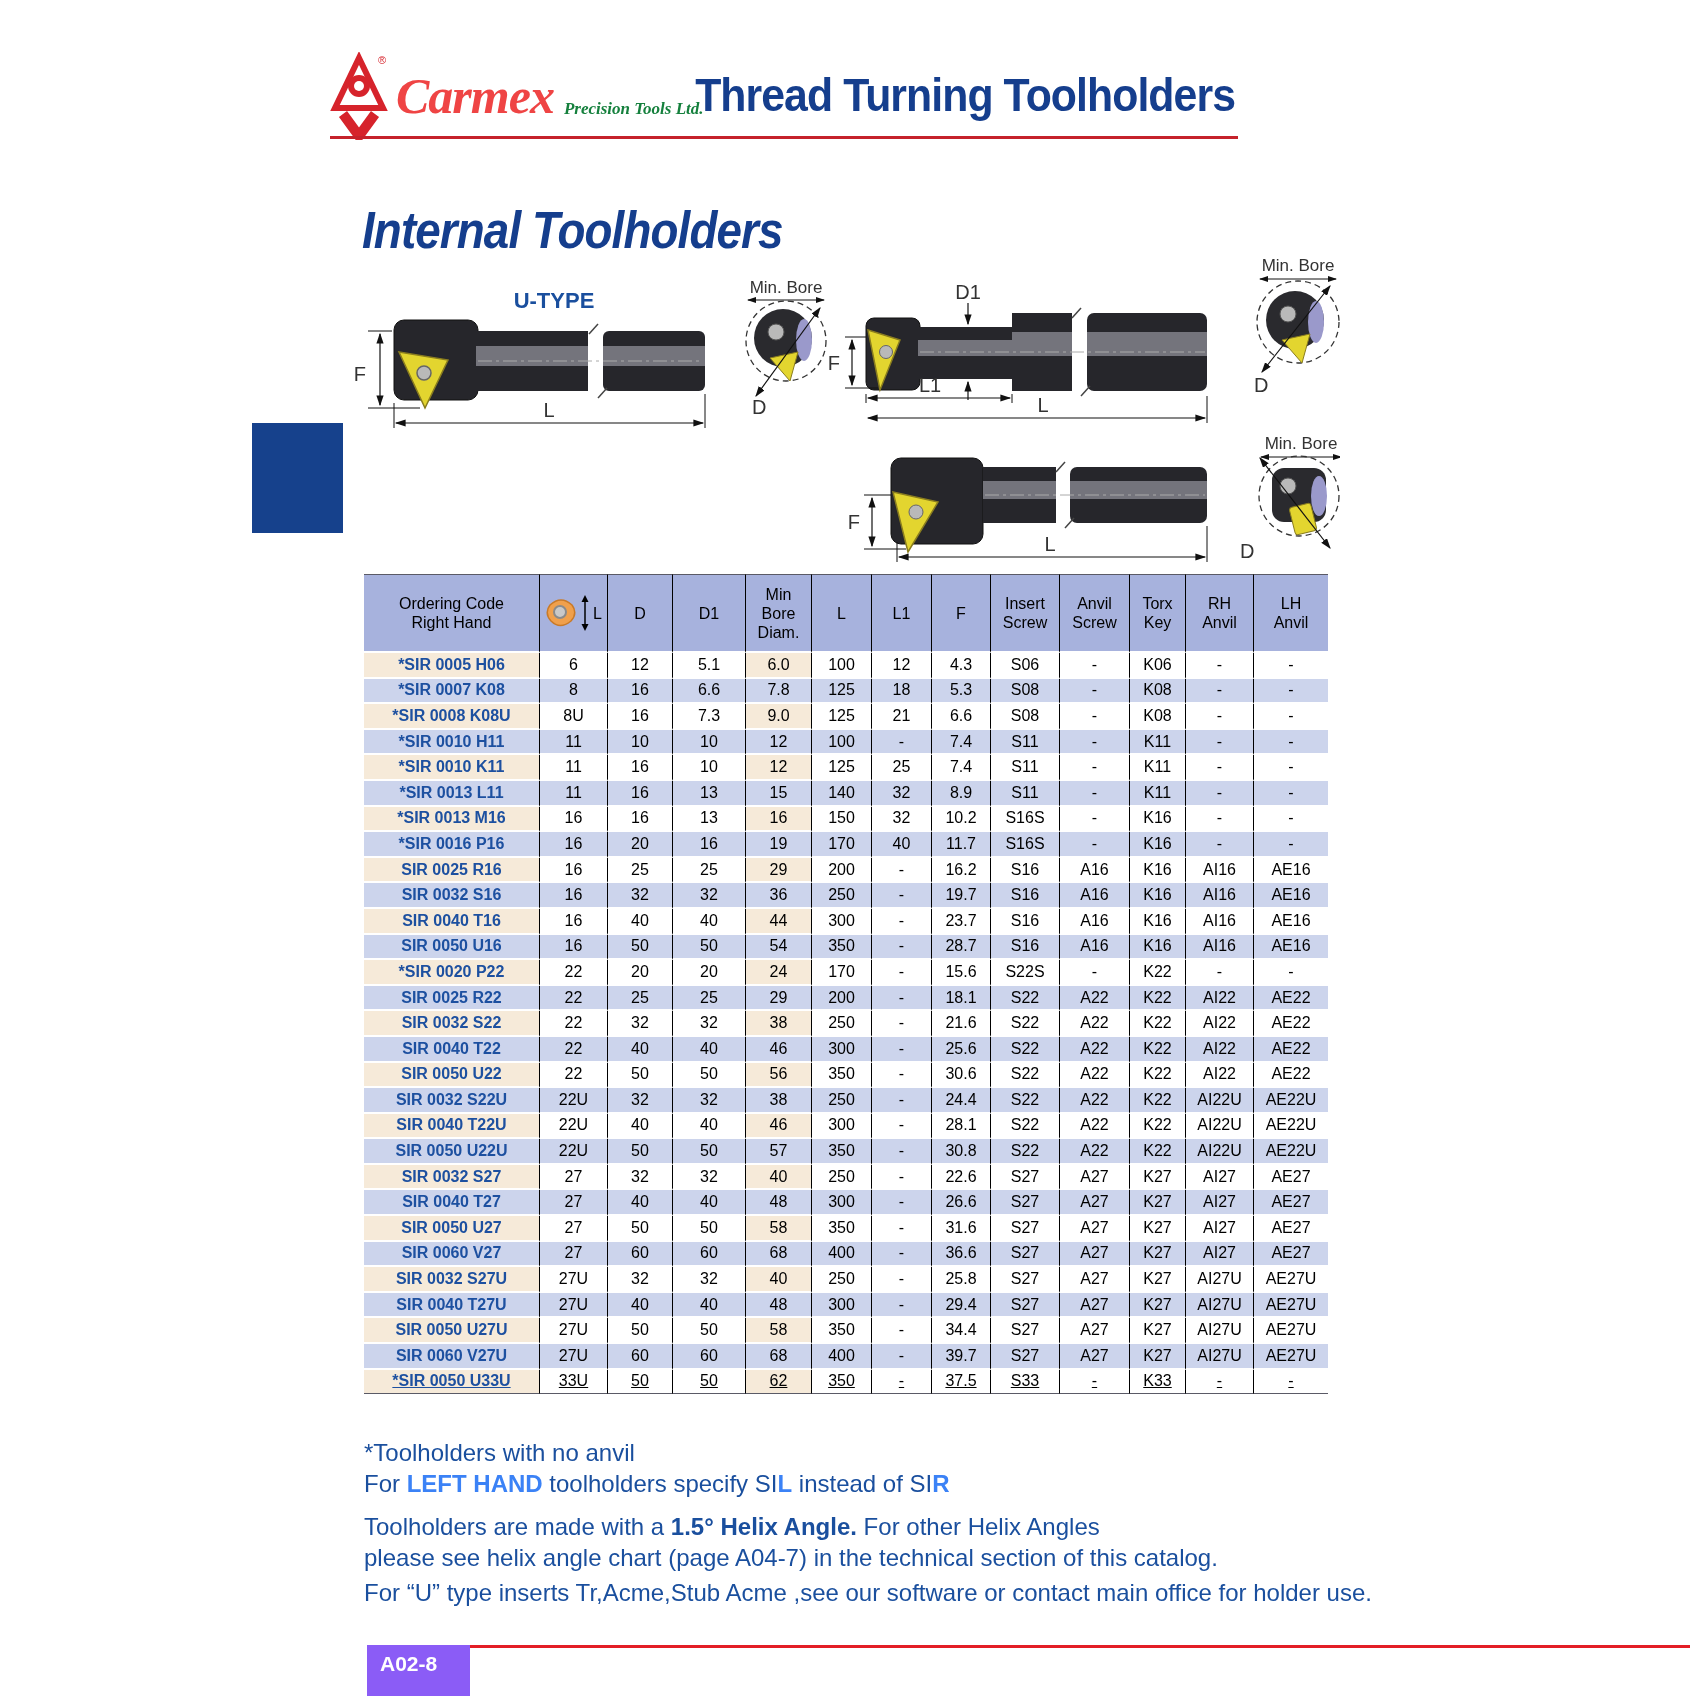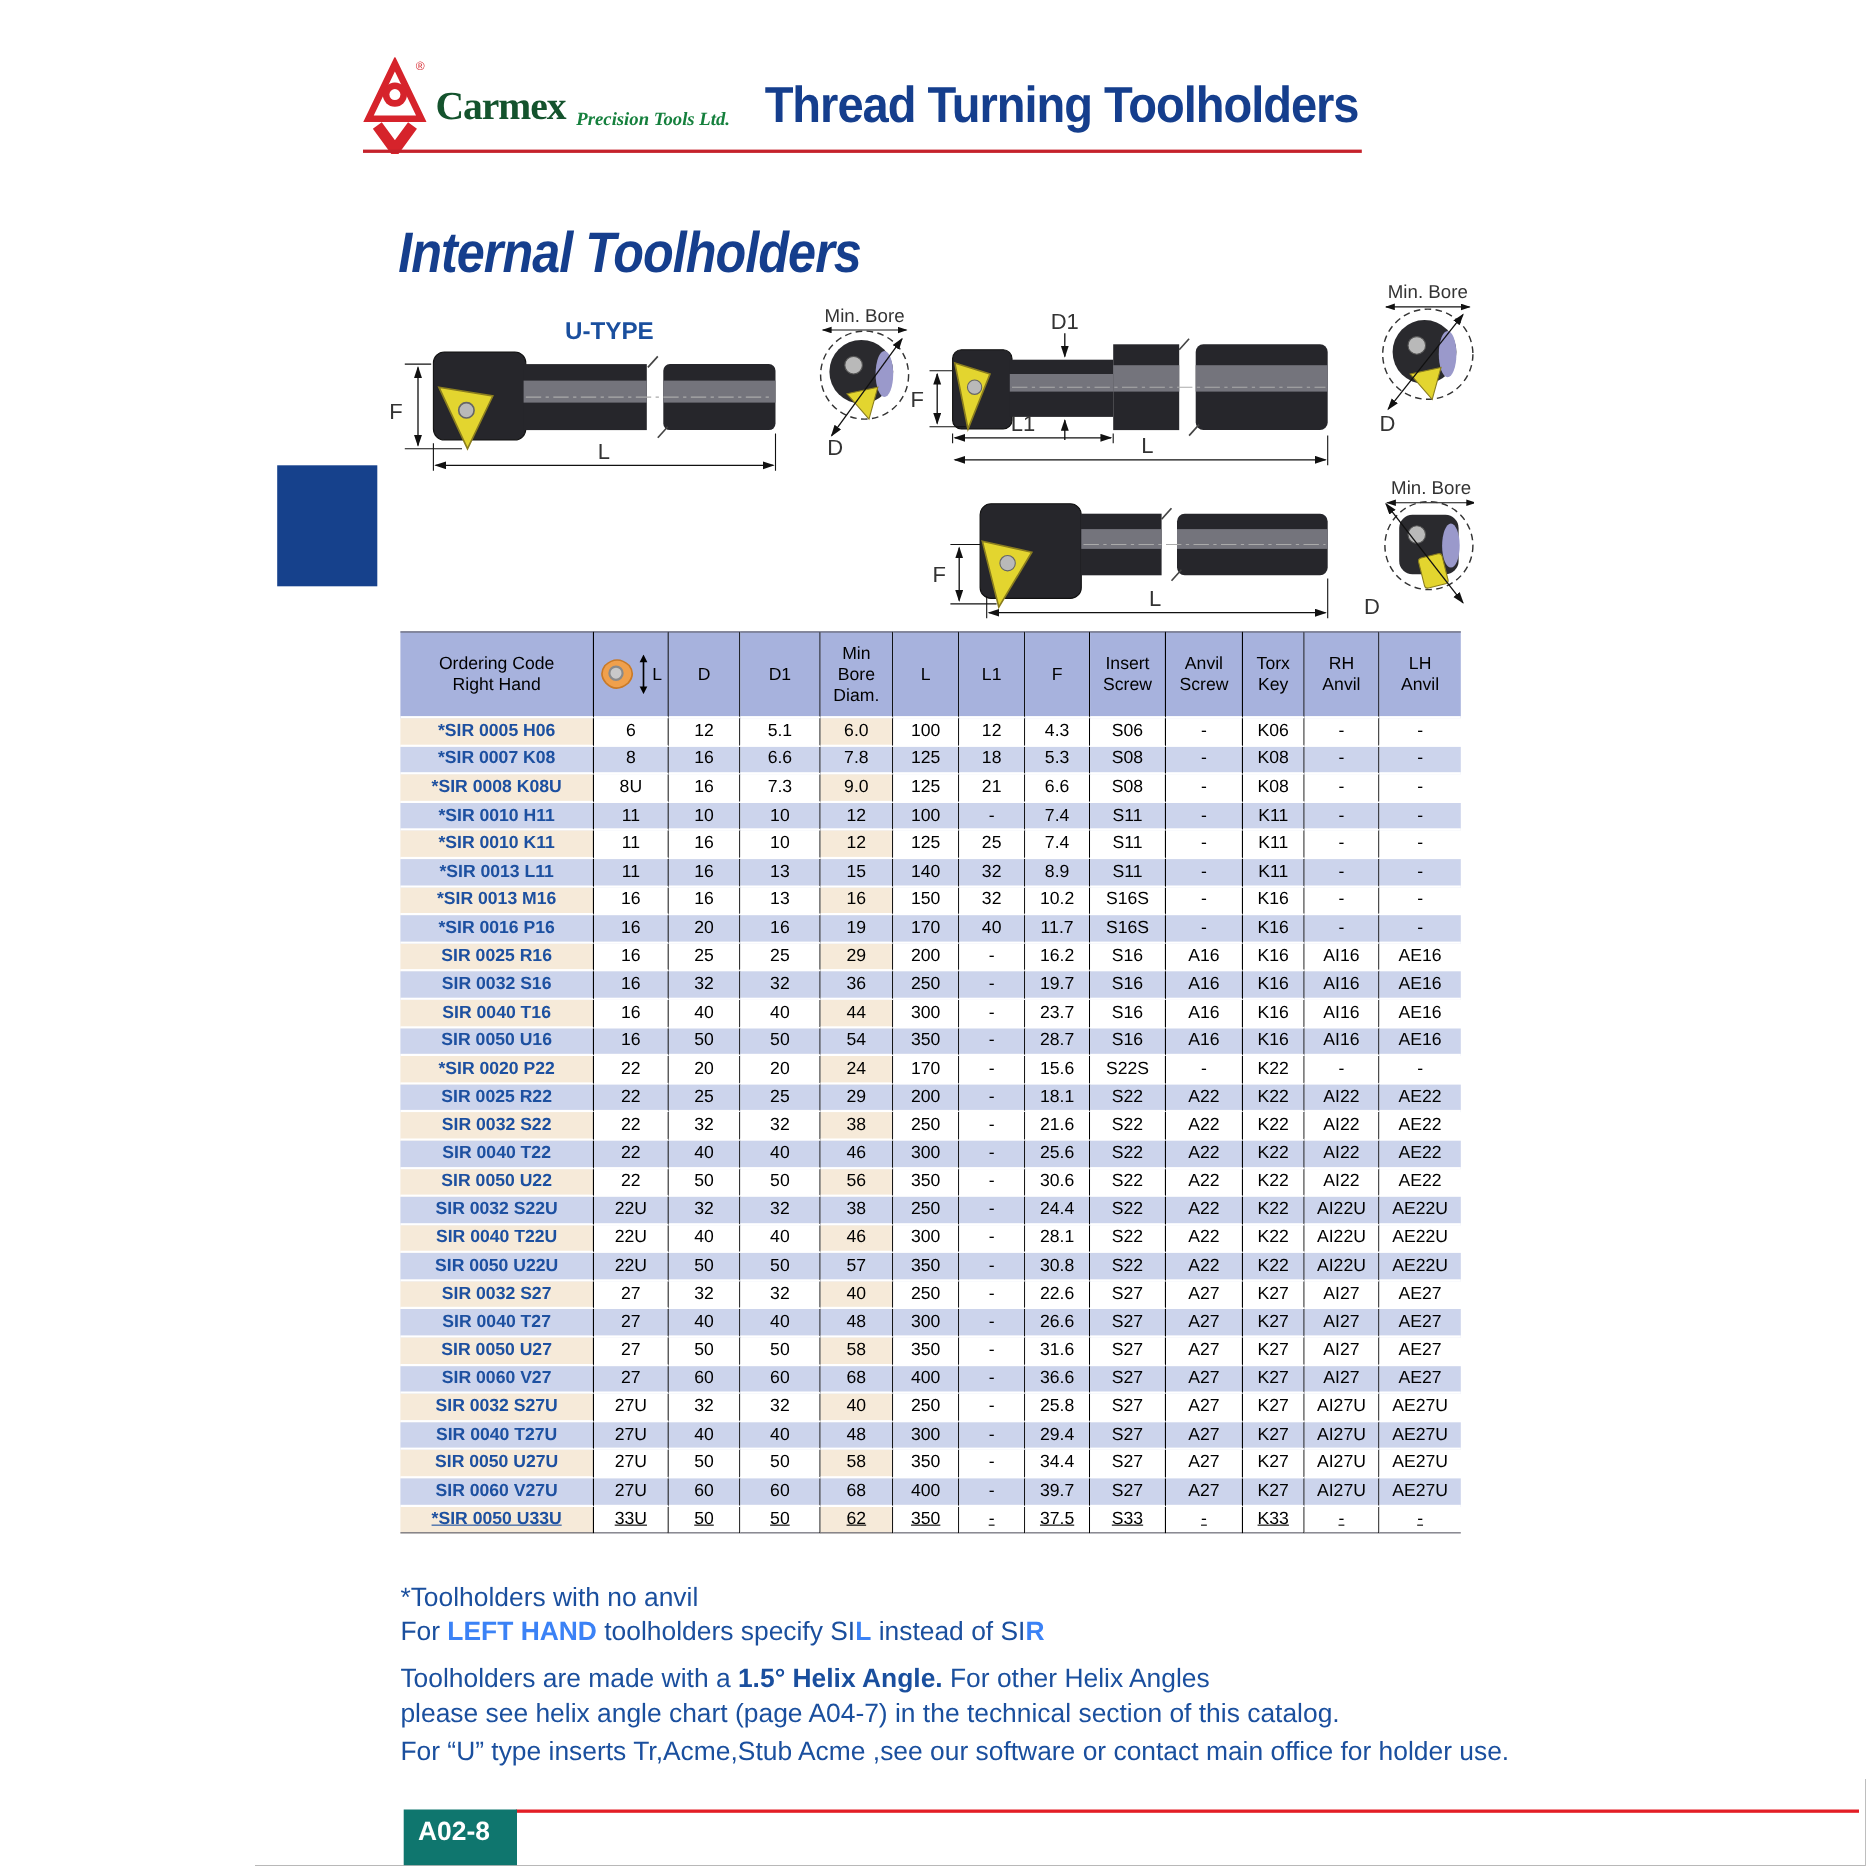--- a/index.html
+++ b/index.html
@@ -3,22 +3,22 @@
 <meta charset="utf-8">
 <style>
   html,body { margin:0; padding:0; background:#888; }
   .page {
     position:relative; width:1696px; height:1696px; background:#fff;
     font-family:"Liberation Sans", sans-serif; color:#000; overflow:hidden;
   }
   
   .brand { position:absolute; left:330px; top:52px; height:88px; display:flex; align-items:center; }
   .brand-name {
-    font-family:"Liberation Serif", serif; font-weight:bold;
-    font-size:36px; color:#14532d; margin-left:8px; letter-spacing:-1px;
+    font-family:"Liberation Serif", serif; font-style:italic; font-weight:bold;
+    font-size:50px; color:#ef4444; margin-left:8px; letter-spacing:-1px;
   }
   .brand-tagline {
     font-family:"Liberation Serif", serif; font-style:italic; font-weight:bold;
     font-size:17px; color:#15803d; margin-left:10px; margin-top:26px;
   }
   .page-title {
     position:absolute; left:640px; top:68px; width:595px; text-align:right;
     font-size:46px; font-weight:bold; color:#153e8d; letter-spacing:-1px;
     transform:scaleX(.93); transform-origin:100% 50%; white-space:nowrap;
   }
@@ -57,22 +57,22 @@
   
   .note { position:absolute; left:364px; font-size:24px; color:#1a4f9e; line-height:31px; }
   .note .orange { color:#3b82f6; font-weight:bold; }
   .note .bold { font-weight:bold; }
   .note-1 { top:1437px; }
   .note-2 { top:1511px; }
   .note-3 { top:1577px; }
   
   .footer-line { position:absolute; left:469px; top:1645px; width:1221px; height:3px; background:#e31e26; }
   .page-badge {
-    position:absolute; left:367px; top:1645px; width:103px; height:51px; background:#0f766e;
-    color:#fff; font-weight:bold; font-size:24px; padding-top:7px; padding-left:13px; box-sizing:border-box;
+    position:absolute; left:367px; top:1645px; width:103px; height:51px; background:#8b5cf6;
+    color:#fff; font-weight:bold; font-size:21px; padding-top:7px; padding-left:13px; box-sizing:border-box;
   }
 </style>
 </head>
 <body>
 
 <div class="page">
 
   <div class="brand">
     <svg width="58" height="88" viewBox="0 0 58 88">
       <path d="M29,6 L53,56 L5,56 Z" fill="none" stroke="#d6232b" stroke-width="6"></path>

